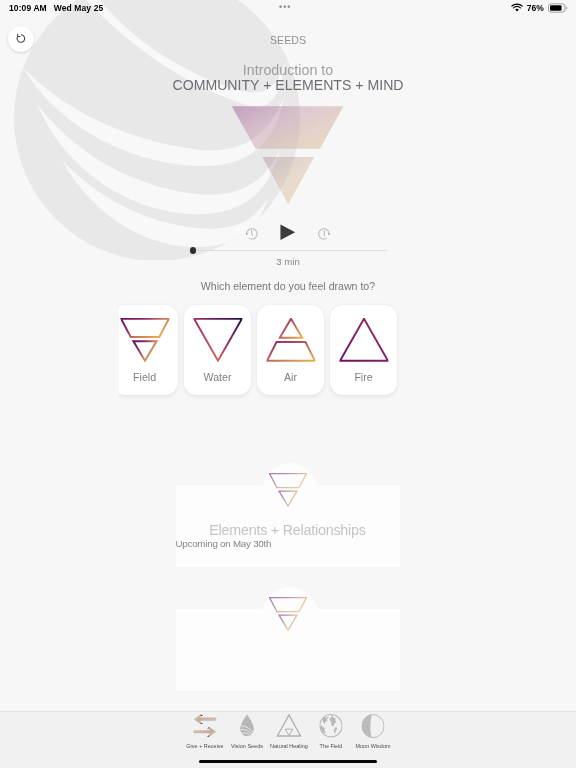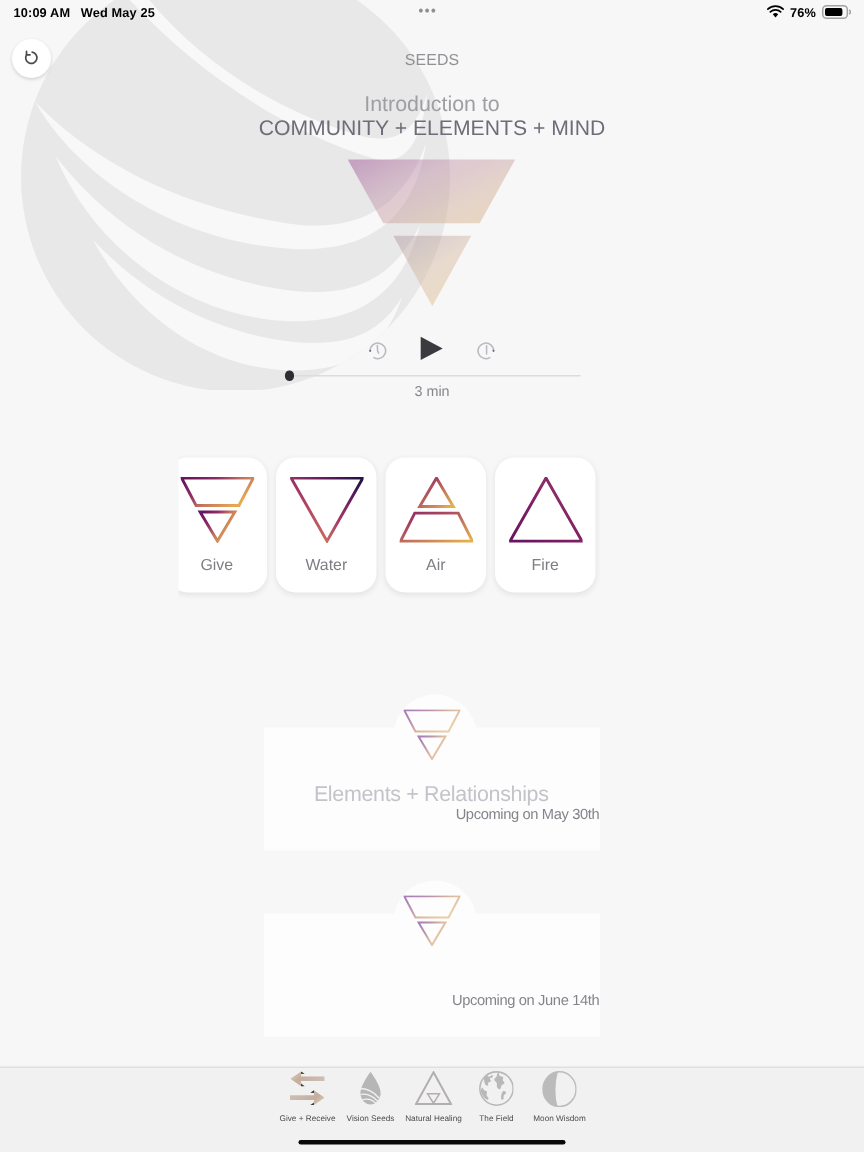--- a/index.html
+++ b/index.html
@@ -59,21 +59,21 @@
   
   .up { position:absolute; left:175.5px; width:224px; height:82px;
         background:#fdfdfd; }
   .up1 { top:485px; }
   .up2 { top:609px; }
   .up-halo { position:absolute; left:86.2px; top:-21.9px;
              width:56.4px; height:56.4px; border-radius:50%; background:#fdfdfd; }
   .up-ico { position:absolute; left:93.4px; top:-11.7px; }
   .up-title { position:absolute; top:37px; width:100%; text-align:center;
               font-size:14.3px; color:#c3c3c9; letter-spacing:-0.22px;}
-  .up-sub { position:absolute; top:52.5px; width:100%; text-align:right;
+  .up-sub { position:absolute; top:52.5px; width:100%; text-align:left;
             font-size:9.8px; color:#84848b; letter-spacing:-0.25px;}
 
   
   .tabbar { position:absolute; top:711px; left:0; width:576px; height:57px;
             background:#f1f1f1; border-top:1px solid #e0e0e0; }
   .tab { position:absolute; top:0; width:42px; height:40px; }
   .tab-ico { position:absolute; top:2.2px; left:50%; transform:translateX(-50%); }
   .tab-lbl { position:absolute; top:31px; left:-20px; width:82px; text-align:center;
              font-size:5.45px; color:#4b4b4d; white-space:nowrap; letter-spacing:0.02px;}
   .homebar { position:absolute; top:759.5px; left:199px;
@@ -189,39 +189,40 @@
         <path d="M6.4 2.55 L6.4 8.0" stroke="#b9b9c4" stroke-width="1.0" fill="none" stroke-linecap="round"></path>
       </svg>
     </div>
     <div class="pl-track">
       <div class="pl-line"></div>
       <div class="pl-dot"></div>
     </div>
     <div class="pl-time">3 min</div>
   </div>
 
+  <div class="question">Which element do you feel drawn to?</div>
 
   <div class="cards">
     <div class="cards-inner" id="cards-inner">
         <div class="card">
           <span class="card-ico"><svg width="49.2" height="43.4" viewBox="0 0 49.2 43.4">
               <defs>
                 <linearGradient id="g_card_0" x1="0.05" y1="0.1" x2="0.95" y2="0.62">
                   <stop offset="0" stop-color="#6b1560"></stop>
                   <stop offset="0.33" stop-color="#8f2b67"></stop>
                   <stop offset="0.63" stop-color="#c2765f"></stop>
                   <stop offset="1" stop-color="#e8a851"></stop>
                 </linearGradient>
               </defs>
               <g fill="none" stroke="url(#g_card_0)" stroke-width="1.95" stroke-linejoin="miter">
                 <polygon points="0.65,0.65 48.55,0.65 38.9,18.95 10.3,18.95"></polygon>
                 <polygon points="13.0,23.3 36.2,23.3 24.6,42.75"></polygon>
               </g>
             </svg></span>
-          <span class="card-lbl">Give</span>
+          <span class="card-lbl">Field</span>
         </div>
         <div class="card">
           <span class="card-ico"><svg width="49.2" height="43.4" viewBox="0 0 49.2 43.4">
               <defs>
                 <linearGradient id="g_card_1" x1="0.95" y1="0.02" x2="0.18" y2="0.98">
                   <stop offset="0" stop-color="#251447"></stop>
                   <stop offset="0.22" stop-color="#5f1a5c"></stop>
                   <stop offset="0.55" stop-color="#a63766"></stop>
                   <stop offset="0.82" stop-color="#c6645f"></stop>
                   <stop offset="1" stop-color="#d98f62"></stop>
@@ -293,21 +294,20 @@
               <stop offset="0.33" stop-color="#bb95ab"></stop>
               <stop offset="0.63" stop-color="#dcb9a0"></stop>
               <stop offset="1" stop-color="#eacfa6"></stop>
             </linearGradient>
           </defs>
           <g fill="none" stroke="url(#g_up_1)" stroke-width="1.7" stroke-linejoin="miter">
             <polygon points="0.65,0.65 48.55,0.65 38.9,18.95 10.3,18.95"></polygon>
             <polygon points="13.0,23.3 36.2,23.3 24.6,42.75"></polygon>
           </g>
         </svg></div>
-    <div class="up-sub">Upcoming on June 14th</div>
   </div>
 
   <div class="tabbar" id="tabbar">
       <div class="tab" style="left: 184px;">
         <span class="tab-ico"><svg width="23.4" height="22.7" viewBox="0 0 23.4 22.7">
             <defs>
               <linearGradient id="ti0a" x1="0.02" y1="0.1" x2="0.9" y2="0.55">
                 <stop offset="0" stop-color="#8c7a68"></stop>
                 <stop offset="0.16" stop-color="#cfc6a8"></stop>
                 <stop offset="0.38" stop-color="#c5ada0"></stop>

